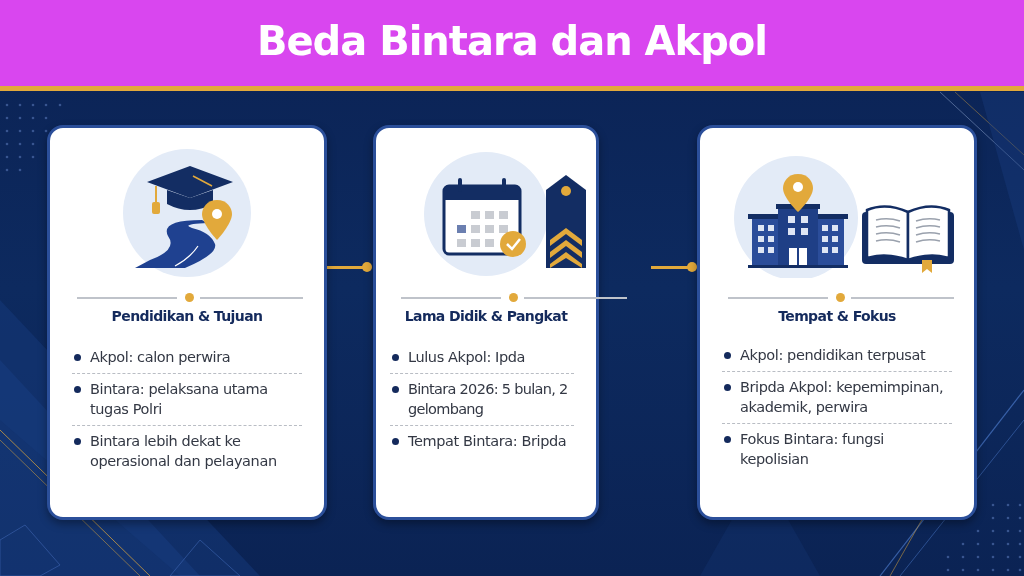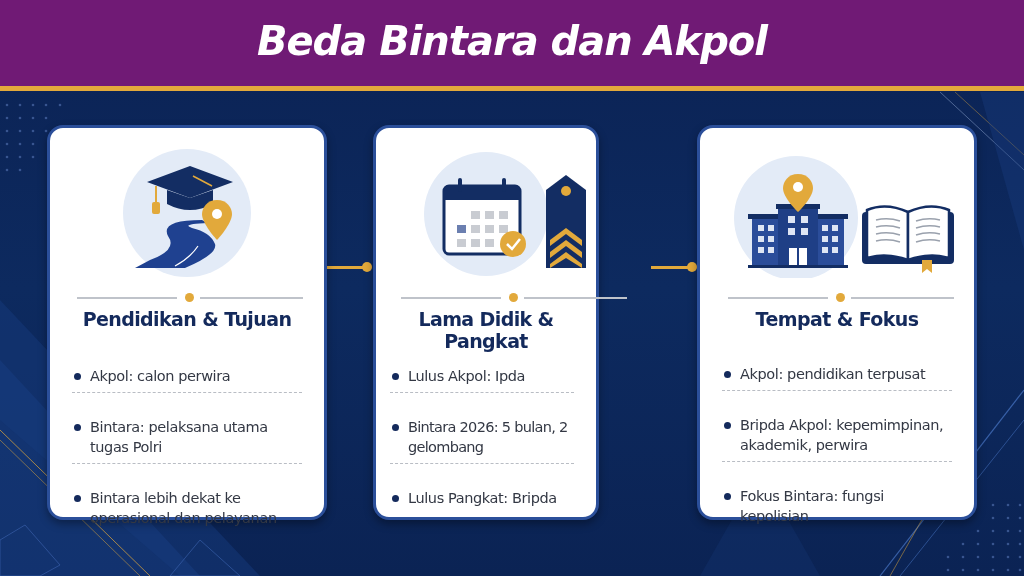--- a/index.html
+++ b/index.html
@@ -9,22 +9,21 @@
     background: #0c2556;
     font-family: "Liberation Sans", sans-serif;
   }
   .bg {
     position: absolute; inset: 0;
     background: linear-gradient(180deg, #0b2254 0%, #0d2a5f 50%, #0b2354 100%);
   }
   .bg-svg { position: absolute; inset: 0; }
   .header {
     position: absolute; left: 0; top: 0; width: 1024px; height: 86px;
-    background: #701a75;
-    font-style: italic;
+    background: #d946ef;
   }
   .header-rule {
     position: absolute; left: 0; top: 86px; width: 1024px; height: 5px;
     background: #e2a93b;
   }
   .title {
     position: absolute; left: 0; top: 18px; width: 1024px;
     text-align: center; color: #ffffff;
     font-family: "DejaVu Sans", sans-serif; font-weight: bold;
     font-size: 40px; letter-spacing: -1px;
@@ -52,31 +51,31 @@
     position: absolute; top: 4px; height: 1.5px; background: #bfc3ca;
   }
   .divider .dot {
     position: absolute; top: 0; width: 9px; height: 9px; border-radius: 50%;
     background: #e2a93b;
   }
   .card-title {
     position: absolute; left: 0; width: 100%; top: 180px;
     text-align: center; color: #142a5c;
     font-family: "DejaVu Sans", sans-serif; font-weight: bold;
-    font-size: 19px; letter-spacing: -0.6px;
+    font-size: 14px; letter-spacing: -0.6px;
   }
   .bullets {
     position: absolute; left: 22px; right: 22px; top: 214px;
     list-style: none;
   }
   .bullet {
     position: relative; padding: 5px 0 6px 18px;
     border-bottom: 1px dashed #b9bdc4;
     color: #333844; font-size: 14.5px; line-height: 20px;
-    font-family: "DejaVu Sans", sans-serif; letter-spacing: -0.4px; margin-top: 19px;
+    font-family: "DejaVu Sans", sans-serif; letter-spacing: -0.4px;
   }
   .bullet:last-child { border-bottom: none; }
   .bullet-dot {
     position: absolute; left: 2px; top: 12px;
     width: 7px; height: 7px; border-radius: 50%; background: #142a5c;
   }
 </style>
 </head>
 <body>
 
@@ -232,21 +231,21 @@
   </div>
   <div class="divider" style="left:25px;width:226px;">
     <div class="line" style="left:0;width:100px;"></div>
     <div class="dot" style="left:108px;"></div>
     <div class="line" style="left:123px;width:103px;"></div>
   </div>
   <div class="card-title">Lama Didik &amp; Pangkat</div>
   <ul class="bullets" style="left:14px;">
     <li class="bullet"><span class="bullet-dot"></span><span>Lulus Akpol: Ipda</span></li>
     <li class="bullet" style="letter-spacing:-0.7px;"><span class="bullet-dot"></span><span>Bintara 2026: 5 bulan, 2 gelombang</span></li>
-    <li class="bullet"><span class="bullet-dot"></span><span>Lulus Pangkat: Bripda</span></li>
+    <li class="bullet"><span class="bullet-dot"></span><span>Tempat Bintara: Bripda</span></li>
   </ul>
 </div>
 
 <div class="card" style="left:697px;width:280px;">
   <div class="icon-area">
     <svg width="280" height="150" style="left:0;top:0;">
       <circle cx="96" cy="90" r="62" fill="#e3ebf7"></circle>
       <g>
         <rect x="52" y="86" width="92" height="52" fill="#2b4d9a"></rect>
         <rect x="78" y="78" width="40" height="60" fill="#1f3f86"></rect>

